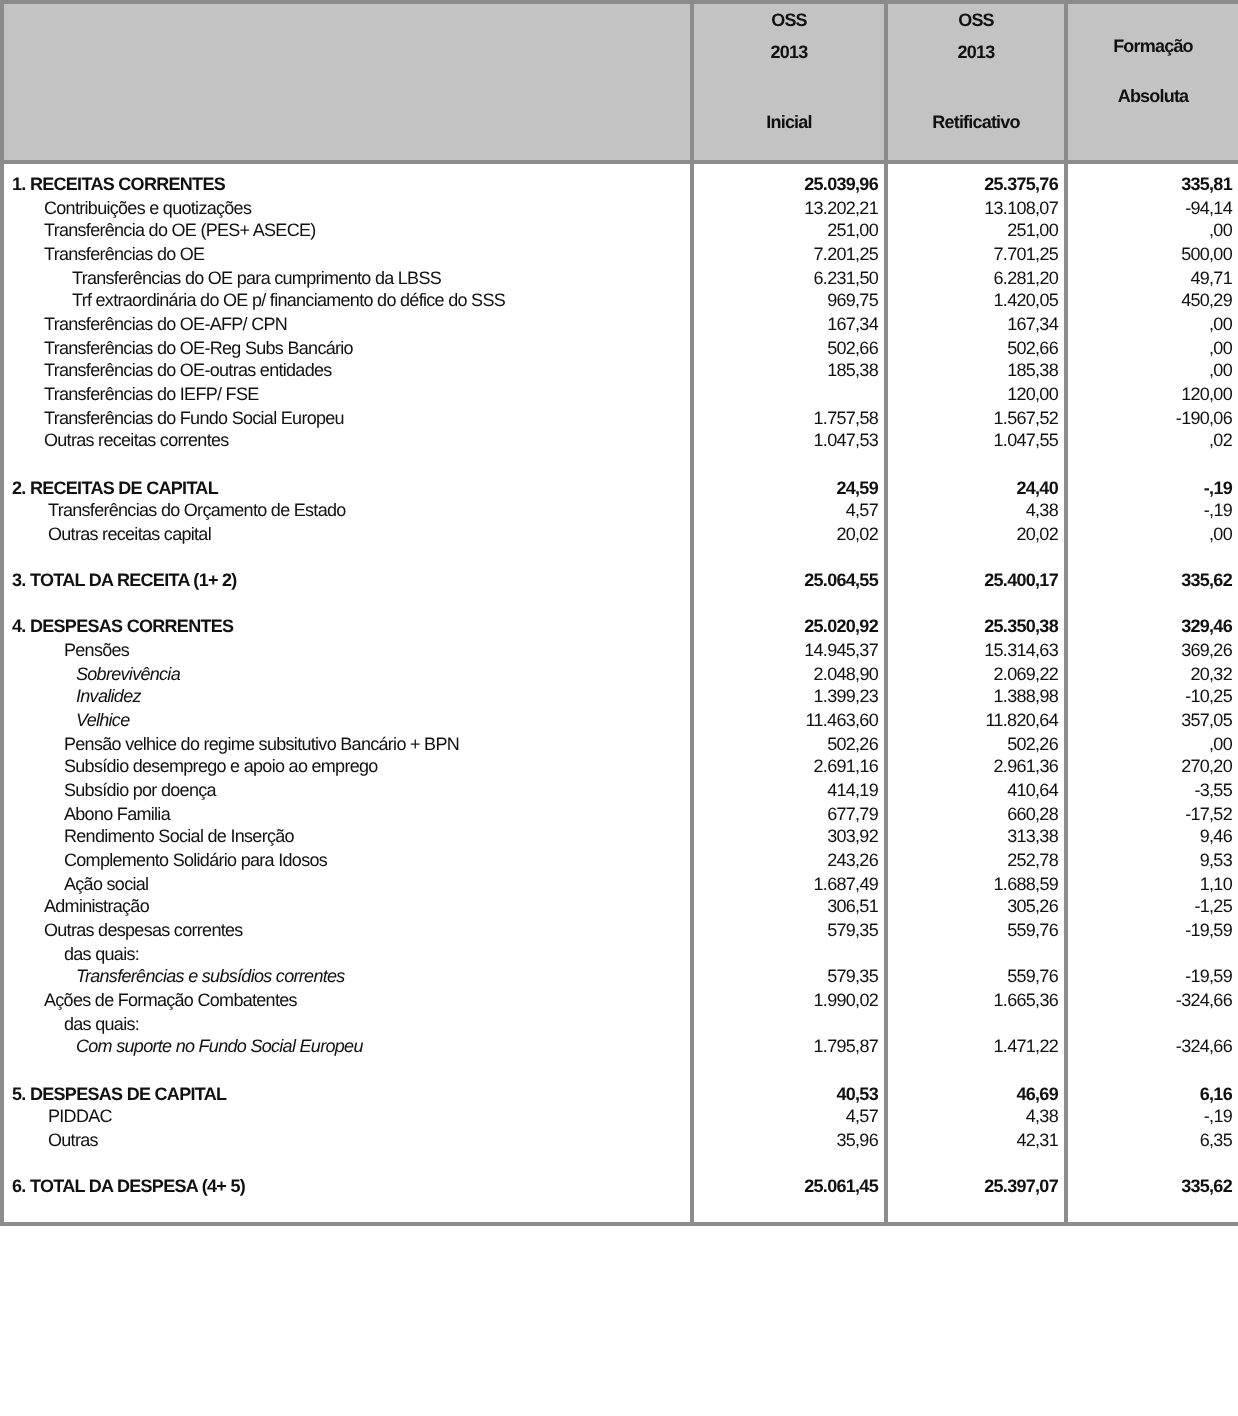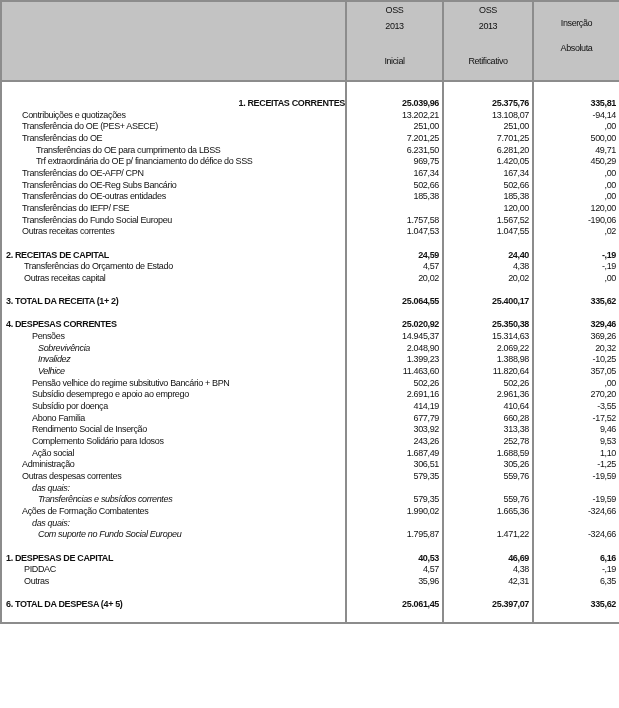--- a/index.html
+++ b/index.html
@@ -1,34 +1,34 @@
 <!DOCTYPE html>
 <html><head>
 <meta charset="utf-8">
 <style>
   html, body { margin:0; padding:0; background:#ffffff; }
   body { width:619px; height:708px; overflow:hidden; font-family:"Liberation Sans", sans-serif; color:#111; }
   .wrap { position:relative; width:619px; height:708px; }
   table { border-collapse:collapse; width:619px; table-layout:fixed; position:absolute; left:0; top:0; }
   col.c0 { width:345px; } col.c1 { width:97px; } col.c2 { width:90px; } col.c3 { width:87px; }
-  th { background:#c3c3c3; border:2px solid #8c8c8c; font-size:9px; font-weight:normal; letter-spacing:-0.4px; vertical-align:top; padding:0; height:78px; }
+  th { background:#c3c3c3; border:2px solid #8c8c8c; font-size:9px; font-weight:bold; letter-spacing:-0.4px; vertical-align:top; padding:0; height:78px; }
   th .hl { display:block; text-align:center; line-height:12px; }
   th .l1 { margin-top:2px; }
   th .l2 { margin-top:4px; }
   th .l3 { margin-top:23px; }
   th .v1 { margin-top:15px; }
   th .v2 { margin-top:13px; }
   td { font-size:9px; line-height:11.65px; height:11.65px; padding:0; white-space:nowrap; overflow:hidden; letter-spacing:-0.35px; border-left:2px solid #8c8c8c; border-right:2px solid #8c8c8c; }
   td.num { text-align:right; padding-right:3px; }
   tr.bold td { font-weight:bold; }
-  tr.first td { padding-top:16px;text-align:right; }
+  tr.first td { padding-top:5px; }
   tr.last td { border-bottom:2px solid #8c8c8c; }
   .i0 { padding-left:4px; } .i1 { padding-left:20px; } .i1b { padding-left:22px; }
   .i2 { padding-left:34px;margin-left:27px; } .i3 { padding-left:36px;font-style:italic; } .i2b { padding-left:30px; }
-  .ital { font-style:italic; }
+  .ital { }
 </style>
 </head>
 <body>
 
 <div class="wrap">
   <table>
     <colgroup>
         <col class="c0">
         <col class="c1">
         <col class="c2">
@@ -41,21 +41,21 @@
           <span class="hl l1">OSS</span>
           <span class="hl l2">2013</span>
           <span class="hl l3">Inicial</span>
         </th>
         <th>
           <span class="hl l1">OSS</span>
           <span class="hl l2">2013</span>
           <span class="hl l3">Retificativo</span>
         </th>
         <th>
-          <span class="hl v1">Inserção</span>
+          <span class="hl v1">Formação</span>
           <span class="hl v2">Absoluta</span>
         </th>
       </tr>
     </thead>
     <tbody id="tbody">
         <tr class="bold first">
           <td class="i0">1.  RECEITAS CORRENTES</td>
           <td class="num">25.039,96</td>
           <td class="num">25.375,76</td>
           <td class="num">335,81</td>
@@ -282,21 +282,21 @@
           <td class="num">1.471,22</td>
           <td class="num">-324,66</td>
         </tr>
         <tr>
           <td class="i0"></td>
           <td class="num"></td>
           <td class="num"></td>
           <td class="num"></td>
         </tr>
         <tr class="bold">
-          <td class="i0">1. DESPESAS DE CAPITAL</td>
+          <td class="i0">5. DESPESAS DE CAPITAL</td>
           <td class="num">40,53</td>
           <td class="num">46,69</td>
           <td class="num">6,16</td>
         </tr>
         <tr>
           <td class="i1b">PIDDAC</td>
           <td class="num">4,57</td>
           <td class="num">4,38</td>
           <td class="num">-,19</td>
         </tr>

